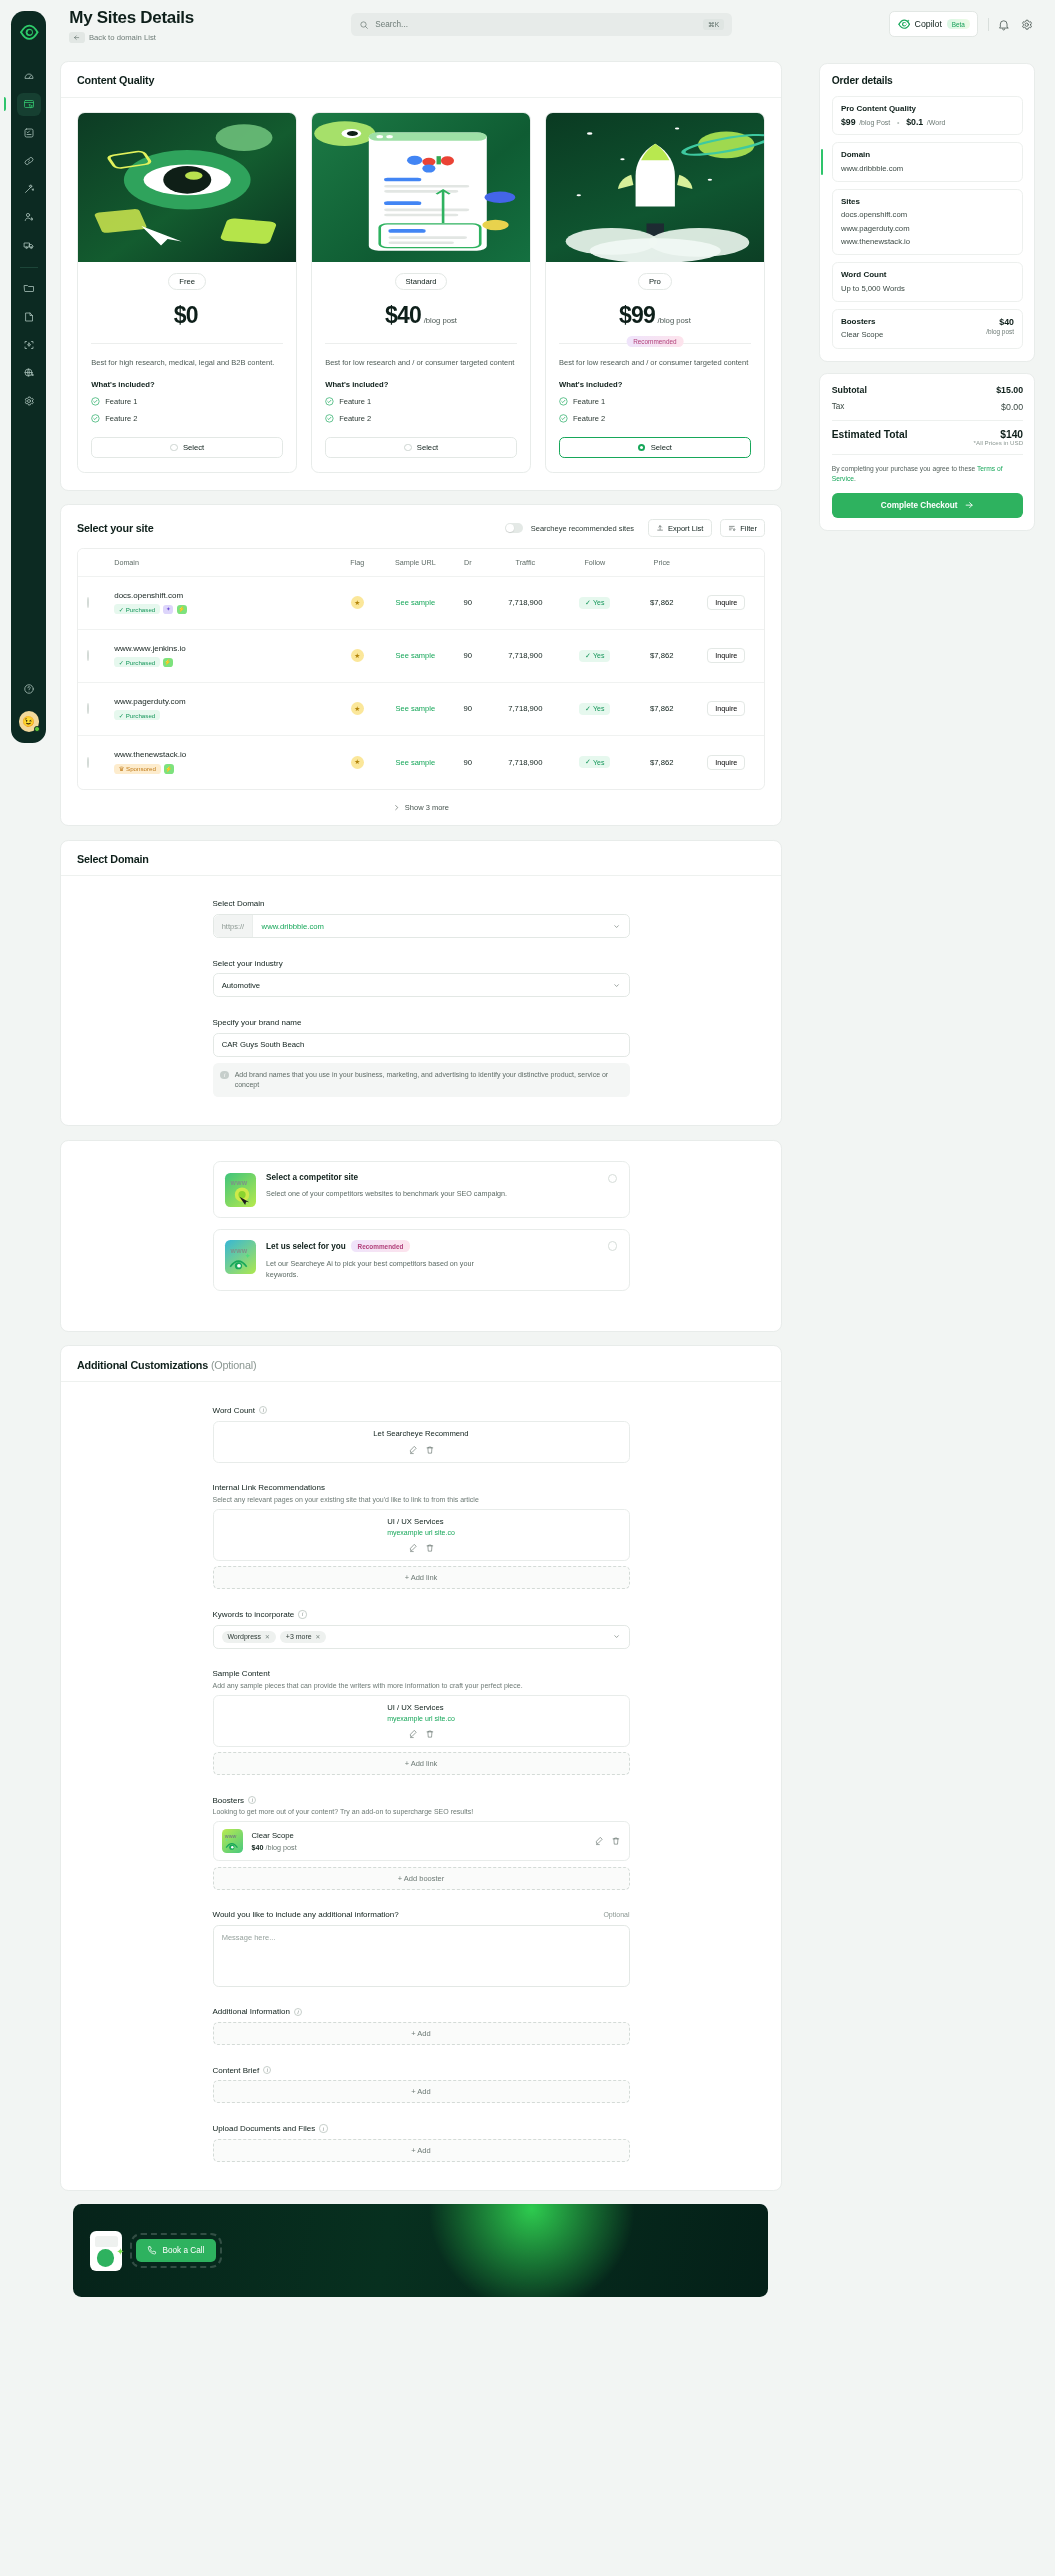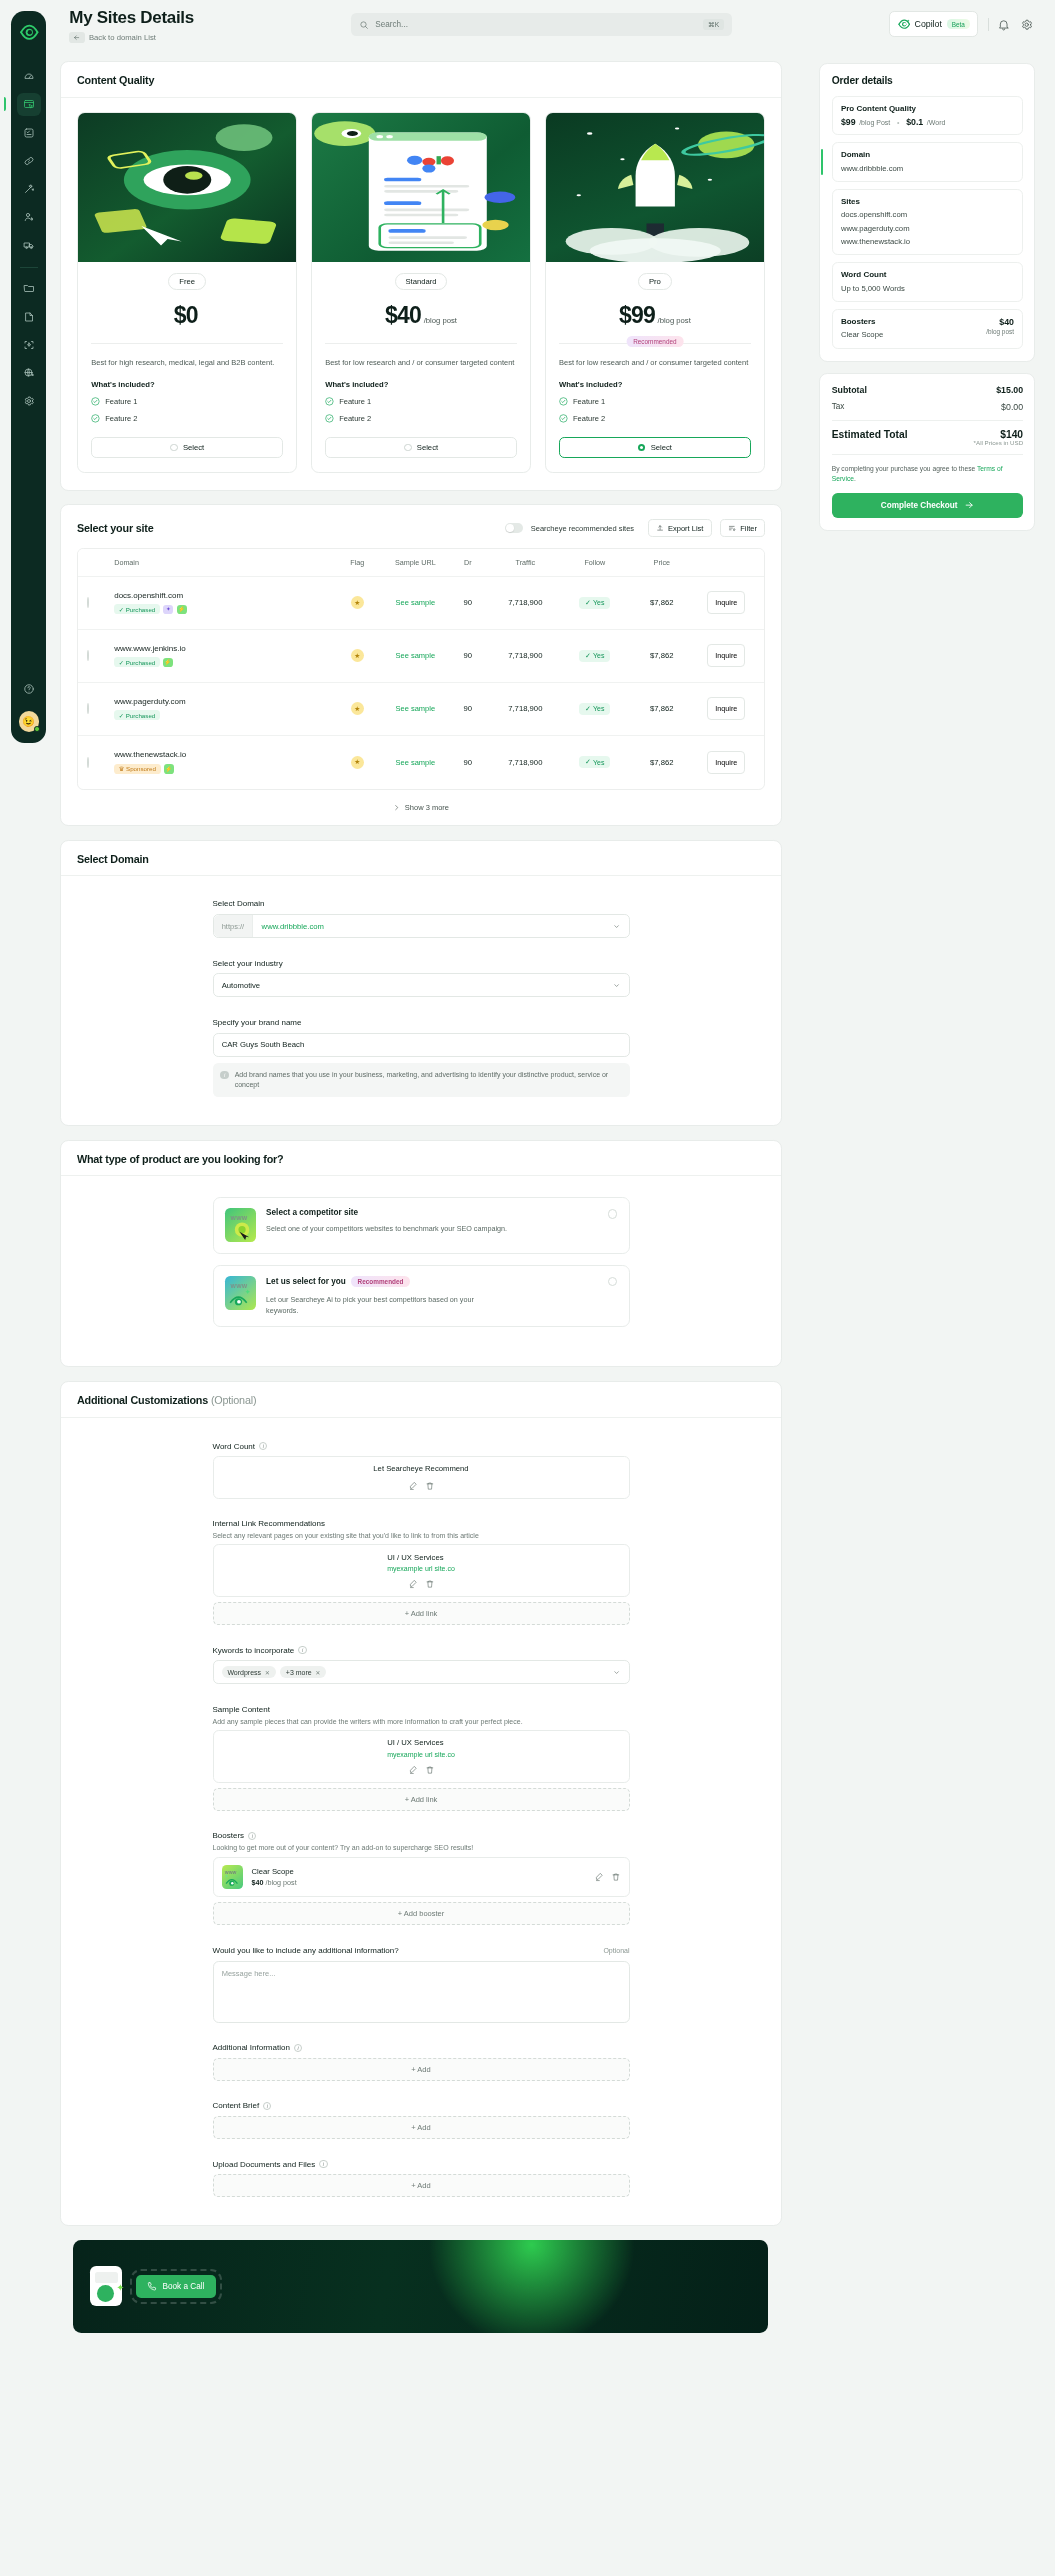--- a/index.html
+++ b/index.html
@@ -139,21 +139,21 @@
   .bdg{font-size:6.2px;padding:1.5px 4.6px;border-radius:3.6px;display:flex;align-items:center;gap:2.1px;}
   .bdg.pur{background:#e6f8ee;color:#15965a;}
   .bdg.spo{background:#fdeccd;color:#c07a17;}
   .chip-i{width:9.8px;height:9.8px;border-radius:3.1px;display:flex;align-items:center;justify-content:center;font-size:5.7px;}
   .chip-i.pu{background:#ddd5fb;color:#6b4bd6;}
   .chip-i.gr{background:#7de27d;color:#14622a;}
   .star{width:13px;height:13px;border-radius:50%;background:#fbe79a;display:inline-flex;align-items:center;justify-content:center;font-size:6.7px;color:#b4860d;}
   .lnk{color:#17a75a;font-size:7.5px;cursor:pointer;}
   .num{font-size:7.7px;}
   .yes{display:inline-flex;align-items:center;gap:2.1px;background:#e6f8ee;color:#15965a;font-size:7px;padding:2.1px 5.7px;border-radius:4.1px;}
-  .inq{height:23px;border:0.5px solid #e3e8e5;border-radius:4.1px;background:#fff;font-size:7.2px;padding:0 7.2px;cursor:pointer;}
+  .inq{height:15px;border:0.5px solid #e3e8e5;border-radius:4.1px;background:#fff;font-size:7.2px;padding:0 7.2px;cursor:pointer;}
   .show-more{display:flex;align-items:center;justify-content:center;gap:4.6px;font-size:7.5px;color:#46534e;padding:4.1px 0 13.4px;cursor:pointer;}
 
   
   .form-wrap{padding:23px 15.5px 28px;display:flex;flex-direction:column;align-items:center;}
   .fw{width:417px;}
   .lbl{font-size:8px;margin-bottom:5.7px;display:flex;align-items:center;gap:4.1px;}
   .lbl .io{width:8.2px;height:8.2px;border-radius:50%;border:0.5px solid #c7cfcb;display:inline-flex;align-items:center;justify-content:center;font-size:5.2px;font-style:italic;color:#7d8a85;}
   .sub{font-size:7px;color:#6d7a75;margin:-2.1px 0 5.7px;}
   .fld{height:24px;border:0.5px solid #e3e8e5;border-radius:5.2px;background:#fff;display:flex;align-items:center;padding:0 8.2px;font-size:7.7px;}
   .fld.sel{justify-content:space-between;cursor:pointer;}
@@ -725,23 +725,20 @@
           </div>
           <div class="hint">
             <span class="ic">i</span>
             <p>Add brand names that you use in your business, marketing, and advertising to identify your distinctive product, service or concept</p>
           </div>
         </div>
       </div>
     </div>
 
     <div class="card">
-      <div class="card-head">
-        <div class="card-title">What type of product are you looking for?</div>
-      </div>
       <div class="form-wrap" style="padding-top:20.6px">
         <div class="fw">
           <div class="choice">
             <div class="ch-img a">
               <span class="www">WWW</span>
               <svg viewBox="0 0 60 66" width="31" height="34" style="position:absolute;left:0;top:0">
                   <circle cx="33" cy="42" r="14" fill="#cdea4a"></circle>
                   <circle cx="33" cy="42" r="7" fill="#8bd42f"></circle>
                   <path d="M28 46l11 16 2-6 6 1z" fill="#1b1b1b"></path>
                 </svg>

